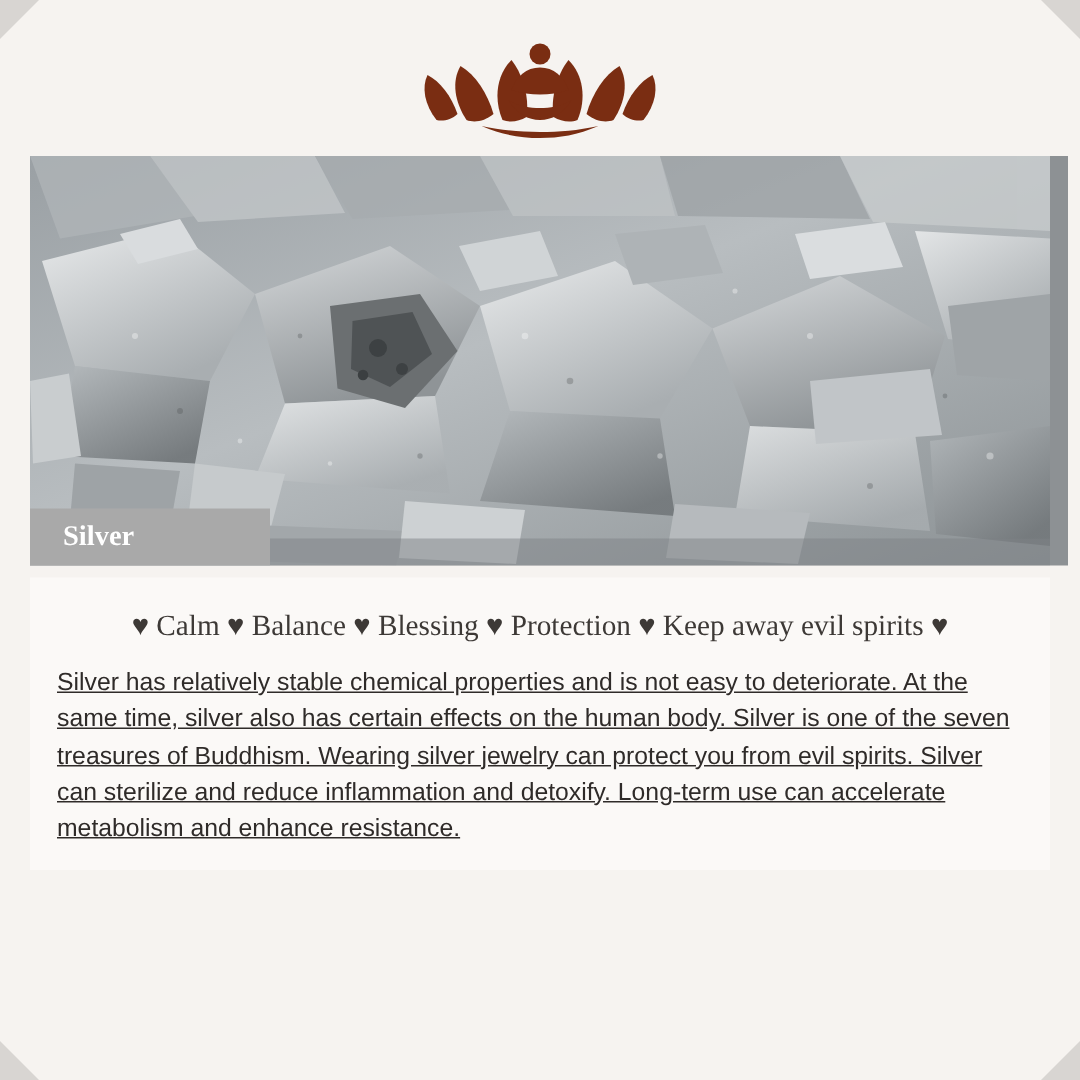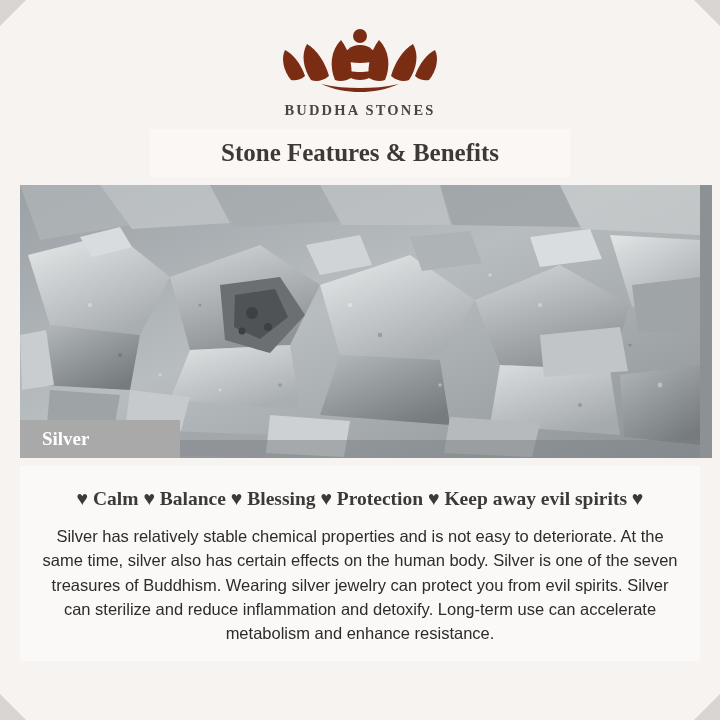--- a/index.html
+++ b/index.html
@@ -127,33 +127,34 @@
   .panel {
     position: relative;
     margin: 8px 20px 0 20px;
     background: #fbf9f7;
     padding: 22px 12px 16px 12px;
     box-sizing: border-box;
   }
   .keywords {
     text-align: center;
     font-family: "Liberation Serif", serif;
-    font-weight: bold;
+    font-weight: normal;
     font-size: 19.5px;
     color: #3d3936;
     margin: 0 0 14px 0;
     white-space: nowrap;
   }
   .body-text {
     font-size: 16.5px;
     line-height: 1.47;
     color: #2f2b29;
     margin: 0;
     padding: 0 6px;
-    text-align: center;
+    text-align: left;
+    text-decoration: underline;
   }
 
   .footer-space {
     height: 52px;
   }
 </style>
 </head>
 <body>
 
 <div class="page">
@@ -179,27 +180,22 @@
           <circle cx="85" cy="18" r="7"></circle>
 
           <path d="M85 27 C76 27 69 33 66 42 C72 44 79 45 85 45 C91 45 98 44 104 42 C101 33 94 27 85 27 Z"></path>
 
           <path d="M64 49 C70 58 77 62 85 62 C93 62 100 58 106 49 C98 53 92 54 85 54 C78 54 72 53 64 49 Z"></path>
 
           <path d="M46 66 C60 72 72 74 85 74 C98 74 110 72 124 66 C110 69 98 70 85 70 C72 70 60 69 46 66 Z"></path>
         </g>
       </svg>
     </span>
-    <div class="brand-name">BUDDHA STONES</div>
   </div>
 
-  <div class="title-band">
-    <div class="band-bg"></div>
-    <div class="title-text">Stone Features &amp; Benefits</div>
-  </div>
 
   <div class="hero">
     <svg class="hero-img" width="680" height="273" viewBox="0 0 680 273" preserveAspectRatio="none" xmlns="http://www.w3.org/2000/svg">
       <defs>
         <linearGradient id="bgg" x1="0" y1="0" x2="1" y2="1">
           <stop offset="0%" stop-color="#9aa0a4"></stop>
           <stop offset="45%" stop-color="#b8bdc0"></stop>
           <stop offset="100%" stop-color="#8c9295"></stop>
         </linearGradient>
         <linearGradient id="rl" x1="0" y1="0" x2="0.6" y2="1">

